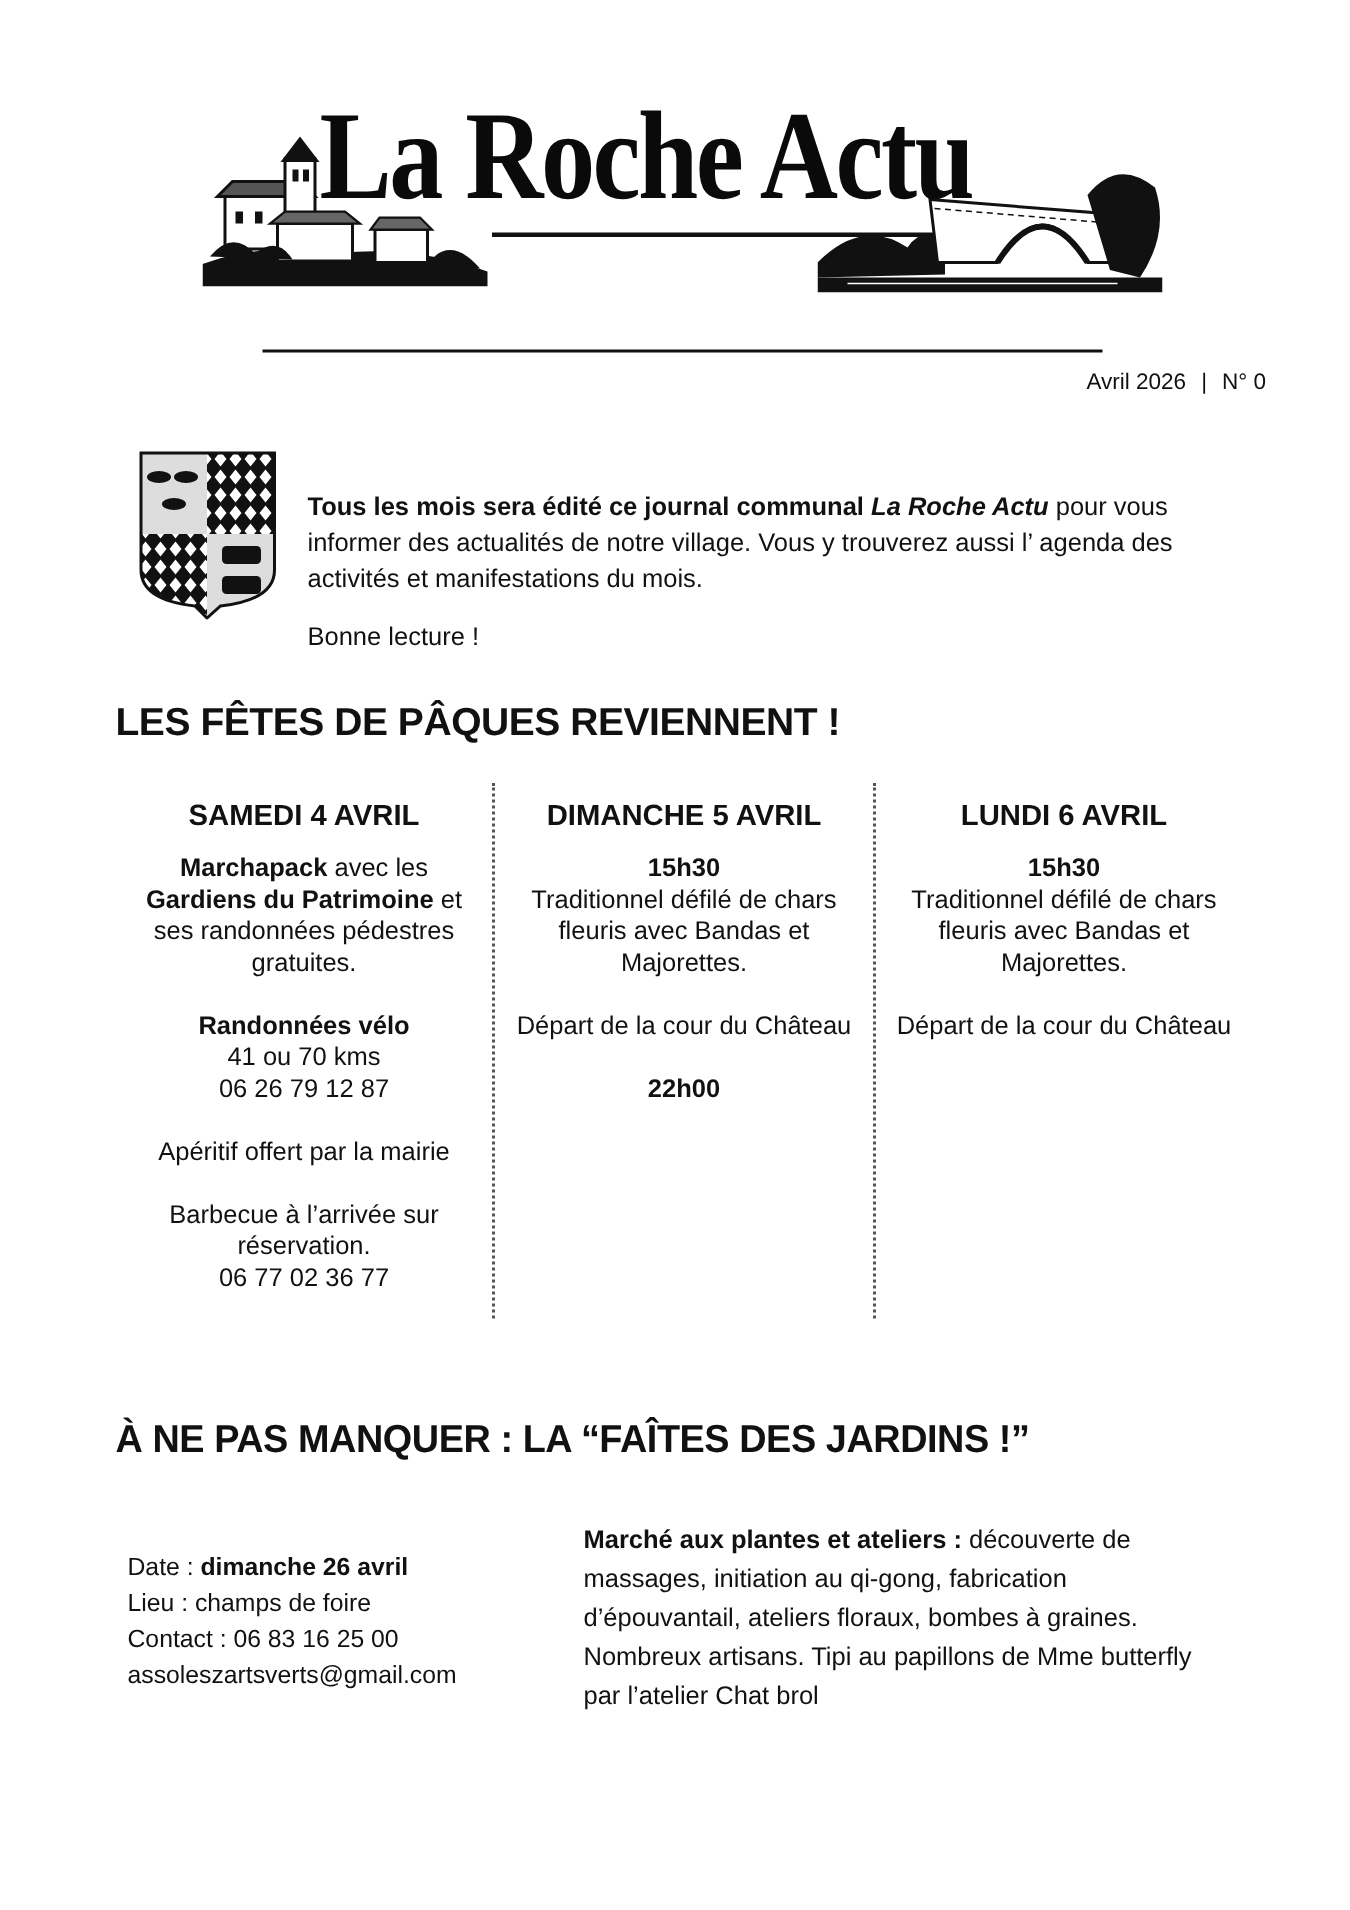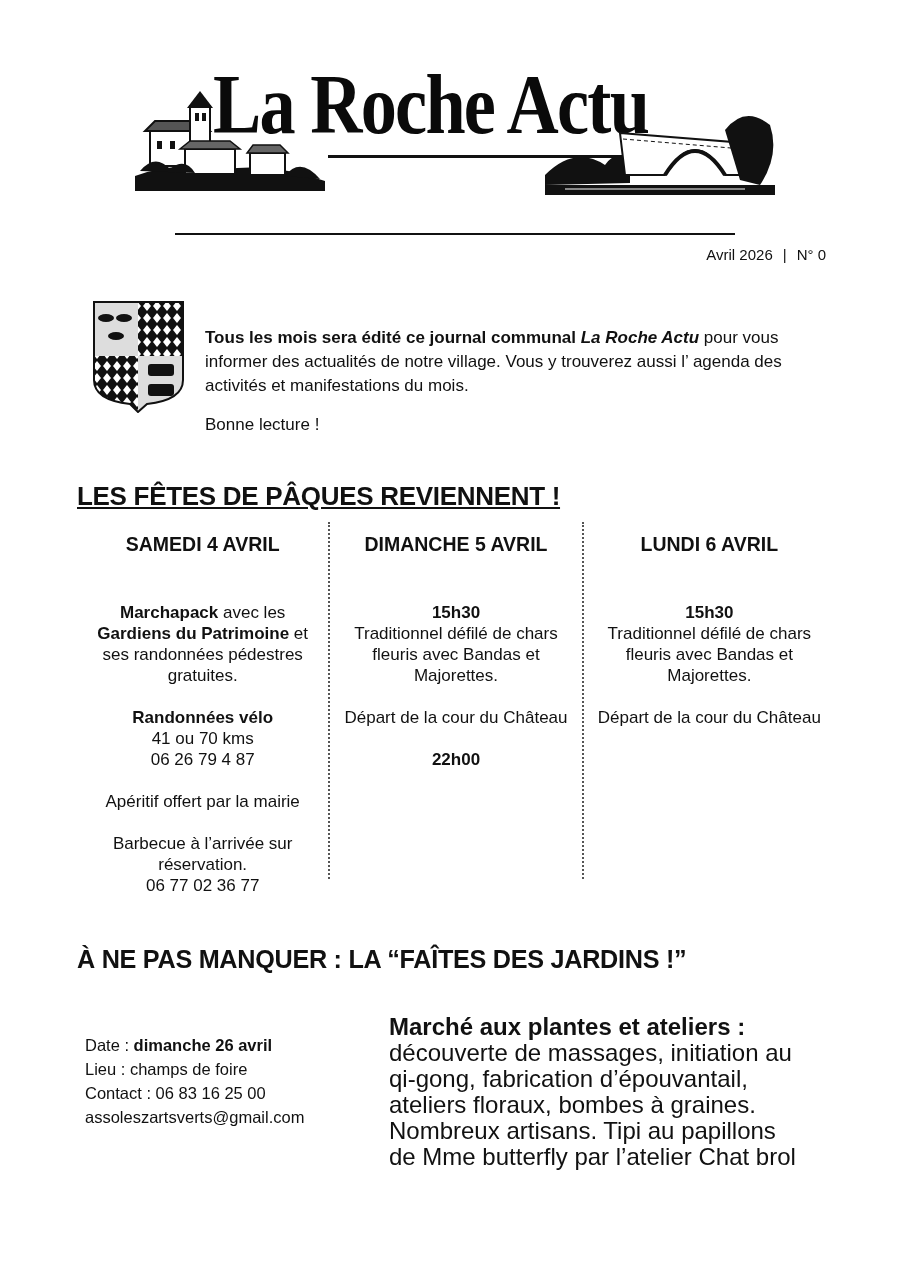--- a/index.html
+++ b/index.html
@@ -19,47 +19,47 @@
   .bridge-illustration { position: absolute; left: 430px; top: 50px; width: 230px; height: 90px; }
   .tagline-row { position: absolute; left: 35px; top: 142px; width: 595px; height: 30px; display: flex; align-items: center; gap: 10px; }
   .tagline-rule { flex: 1; height: 2px; background: #111; }
   .tagline-text {
     font-family: "Liberation Sans", sans-serif; font-size: 21px; color: #111;
     white-space: nowrap; transform: scaleX(0.82); margin: 0 -40px;
   }
   .masthead-bottom-rule { position: absolute; left: 60px; top: 178px; width: 560px; height: 2px; background: #111; }
 
   
-  .issue-info { position: absolute; right: 74px; top: 246px; font-size: 15px; color: #111; white-space: nowrap; }
+  .issue-info { position: absolute; right: 56px; top: 246px; font-size: 15px; color: #111; white-space: nowrap; }
   .issue-info .sep { margin: 0 10px; }
 
   
   .coat-of-arms { position: absolute; left: 92px; top: 300px; width: 93px; height: 113px; }
   .intro { position: absolute; left: 205px; top: 306px; width: 600px; font-size: 17px; line-height: 24px; margin-top: 20px; }
   .intro p.lead { width: 580px; }
   .intro p.signoff { margin-top: 15px; }
 
   
   .section-heading { position: absolute; left: 77px; font-size: 26px; font-weight: bold; letter-spacing: -0.3px; white-space: nowrap; }
-  .h-paques { top: 481px; text-decoration: underline; }
+  .h-paques { top: 466px; }
   .h-jardins { top: 944px; transform: scaleX(0.97); transform-origin: left top; }
 
   
   .days { position: absolute; left: 77px; top: 522px; width: 758px; height: 357px; display: flex; }
   .day-col { flex: 1; text-align: center; font-size: 17px; line-height: 21px; padding: 10px 8px 0; }
   .day-col + .day-col { border-left: 2px dotted #555; }
-  .day-title { font-size: 19.5px; font-weight: bold; line-height: 24px; margin-bottom: 46px; }
+  .day-title { font-size: 19.5px; font-weight: bold; line-height: 24px; margin-bottom: 12px; }
   .day-block { margin-bottom: 21px; }
   .day-col.mid .day-block:first-of-type, .day-col.right .day-block:first-of-type { margin-top: 46px; }
   .day-col.right .day-block:first-of-type { margin-top: 49px; }
   b { font-weight: bold; }
 
   
   .fair-info { position: absolute; left: 85px; top: 1033px; font-size: 16.5px; line-height: 24px; }
-  .fair-desc { position: absolute; left: 389px; top: 1014px; width: 420px; font-size: 24px; line-height: 26px; }
+  .fair-desc { position: absolute; left: 389px; top: 1014px; width: 420px; font-size: 17px; line-height: 26px; }
 </style>
 </head>
 <body>
 
 <header class="masthead">
   <svg class="village-illustration" viewBox="0 0 200 100">
     <path d="M0 85 Q40 70 90 78 Q140 72 190 90 L190 100 L0 100 Z" fill="#111"></path>
     <rect x="15" y="40" width="55" height="35" fill="#fff" stroke="#111" stroke-width="2"></rect>
     <polygon points="10,40 75,40 65,30 20,30" fill="#555" stroke="#111" stroke-width="2"></polygon>
     <rect x="55" y="15" width="20" height="40" fill="#fff" stroke="#111" stroke-width="2"></rect>
@@ -126,21 +126,21 @@
 
 <div class="days">
   <div class="day-col left">
     <div class="day-title">SAMEDI 4 AVRIL</div>
     <div class="day-block">
       <b>Marchapack</b><span> avec les </span><b>Gardiens du Patrimoine</b><span> et ses randonnées pédestres gratuites.</span>
     </div>
     <div class="day-block">
       <div><b>Randonnées vélo</b></div>
       <div>41 ou 70 kms</div>
-      <div>06 26 79 4 87</div>
+      <div>06 26 79 12 87</div>
     </div>
     <div class="day-block">
       <div>Apéritif offert par la mairie</div>
     </div>
     <div class="day-block">
       <div>Barbecue à l’arrivée sur réservation.</div>
       <div>06 77 02 36 77</div>
     </div>
   </div>
 

